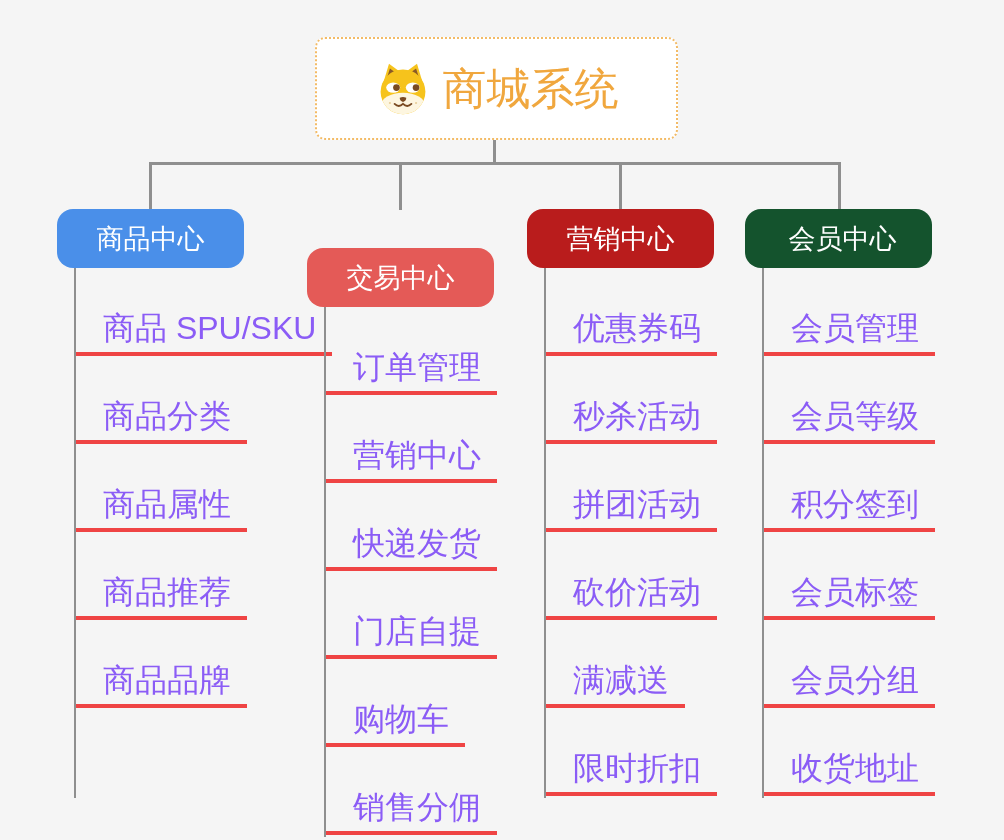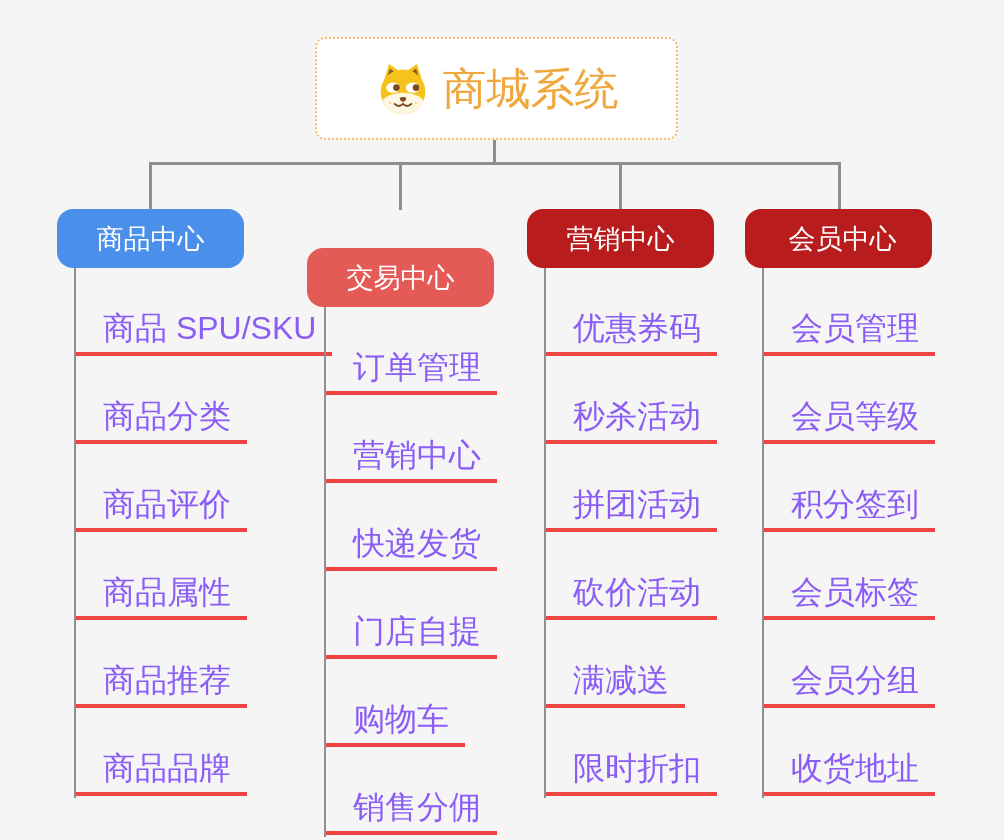--- a/index.html
+++ b/index.html
@@ -80,23 +80,20 @@
     <div class="branch-box" style="background: rgb(74, 143, 233);">商品中心</div>
     <div class="children">
       <div class="vline"></div>
       <div class="child">
           <span class="child-label">商品 SPU/SKU</span>
         </div>
       <div class="child">
           <span class="child-label">商品分类</span>
         </div>
       <div class="child">
-          <span class="child-label">商品评价</span>
-        </div>
-      <div class="child">
           <span class="child-label">商品属性</span>
         </div>
       <div class="child">
           <span class="child-label">商品推荐</span>
         </div>
       <div class="child">
           <span class="child-label">商品品牌</span>
         </div>
     </div>
   </div>
@@ -145,21 +142,21 @@
       <div class="child">
           <span class="child-label">满减送</span>
         </div>
       <div class="child">
           <span class="child-label">限时折扣</span>
         </div>
     </div>
   </div>
 
   <div class="branch b3">
-    <div class="branch-box" style="background: #b91c1c; padding-left: 8px;">会员中心</div>
+    <div class="branch-box" style="background: #14532d; padding-left: 8px;">会员中心</div>
     <div class="children">
       <div class="vline"></div>
       <div class="child">
           <span class="child-label">会员管理</span>
         </div>
       <div class="child">
           <span class="child-label">会员等级</span>
         </div>
       <div class="child">
           <span class="child-label">积分签到</span>

